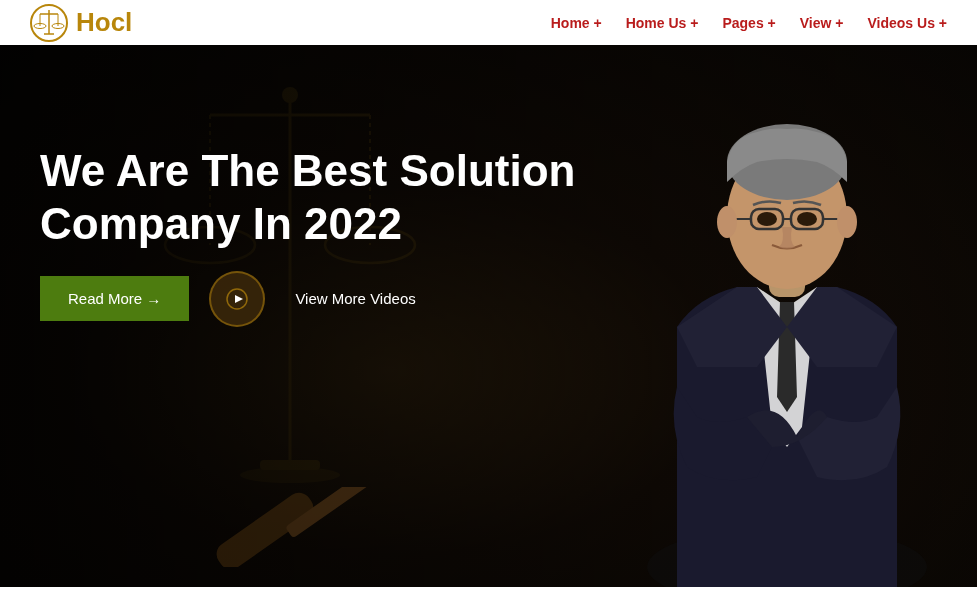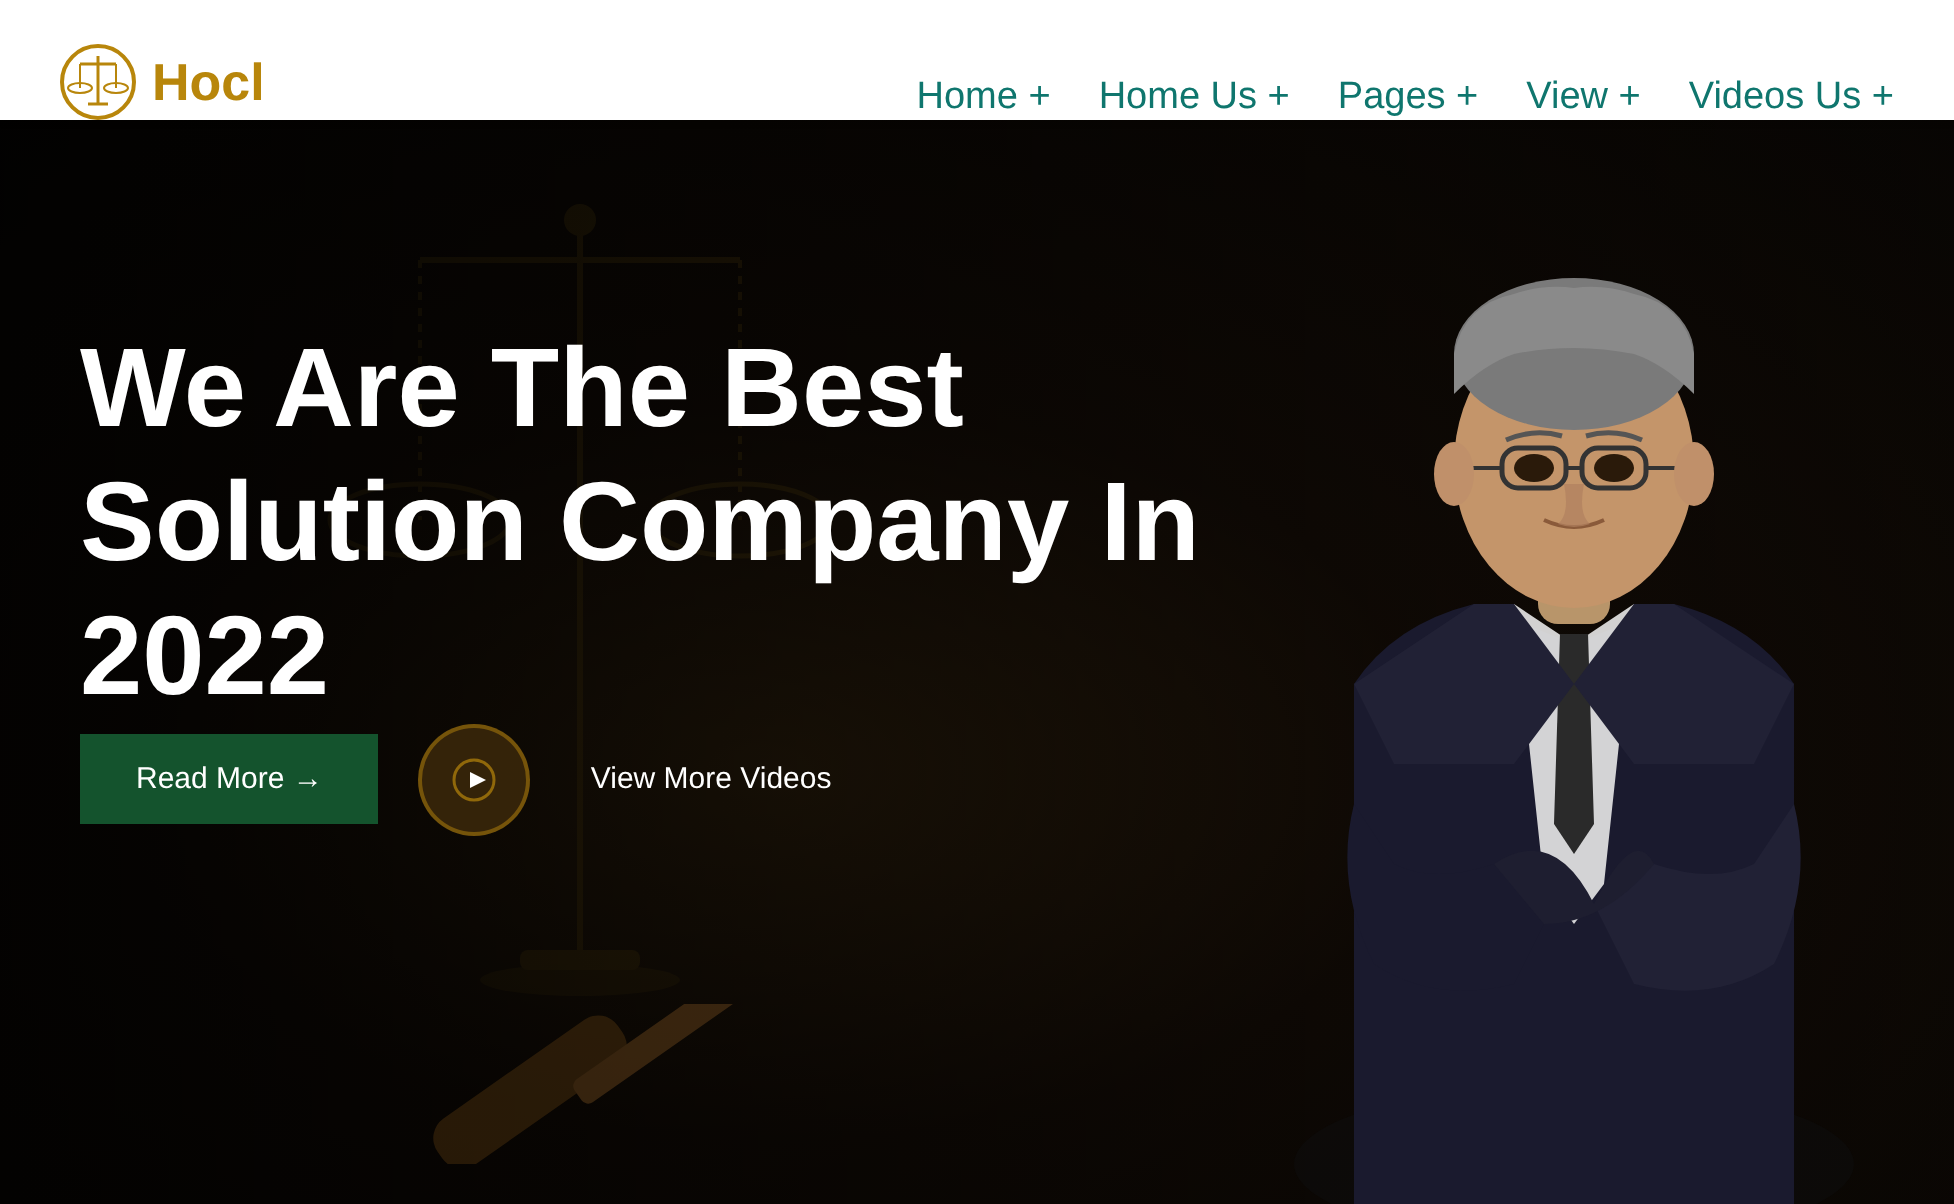--- a/index.html
+++ b/index.html
@@ -1,25 +1,25 @@
 <!DOCTYPE html>
 <html><head>
   <meta charset="utf-8">
   <style>
     * { margin: 0; padding: 0; box-sizing: border-box; }
     body { font-family: Arial, sans-serif; width: 977px; height: 602px; overflow: hidden; }
 
     
     .header {
       display: flex;
-      align-items: flex-end;
+      align-items: center;
       justify-content: space-between;
       background: #fff;
       padding: 0 30px;
-      height: 60px;
+      height: 45px;
       box-shadow: 0 1px 4px rgba(0,0,0,0.1);
       position: relative;
       z-index: 10;
     }
     .logo-area {
       display: flex;
       align-items: center;
       gap: 8px;
     }
     .logo-icon {
@@ -30,24 +30,25 @@
       font-size: 26px;
       font-weight: bold;
       color: #b8860b;
     }
     .nav {
       display: flex;
       align-items: center;
       gap: 24px;
     }
     .nav-item {
-      font-size: 19px;
-      color: #0f766e;
+      font-size: 14px;
+      color: #b91c1c;
       cursor: pointer;
       white-space: nowrap;
+      font-weight: bold;
     }
     .get-quote-btn {
       background: #b8860b;
       color: #fff;
       border: none;
       padding: 10px 20px;
       font-size: 14px;
       font-weight: bold;
       cursor: pointer;
       border-radius: 2px;
@@ -106,38 +107,39 @@
     }
 
     .hero-content {
       position: absolute;
       left: 40px;
       top: 100px;
       z-index: 3;
       max-width: 580px;
     }
     .hero-title {
-      font-size: 56px;
+      font-size: 44px;
       font-weight: bold;
       color: #fff;
       line-height: 1.2;
+      margin-bottom: 20px;
     }
     .hero-subtitle {
       font-size: 15px;
       color: #ccc;
       line-height: 1.6;
       margin-bottom: 40px;
     }
     .hero-actions {
       display: flex;
       align-items: center;
       gap: 20px;
     }
     .read-more-btn {
-      background: #14532d;
+      background: #4d7c0f;
       color: #fff;
       border: none;
       padding: 14px 28px;
       font-size: 15px;
       cursor: pointer;
       display: flex;
       align-items: center;
       gap: 8px;
       font-weight: 500;
     }

